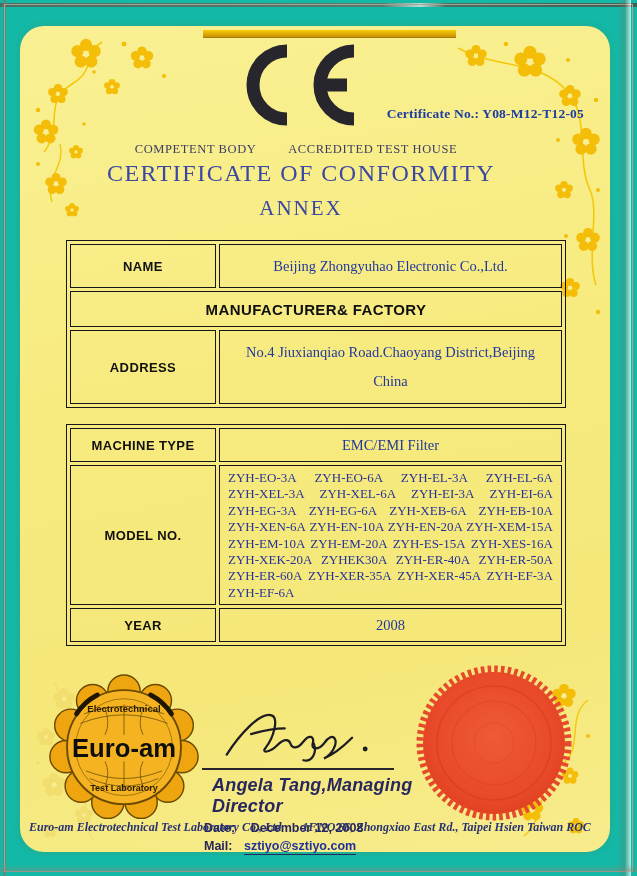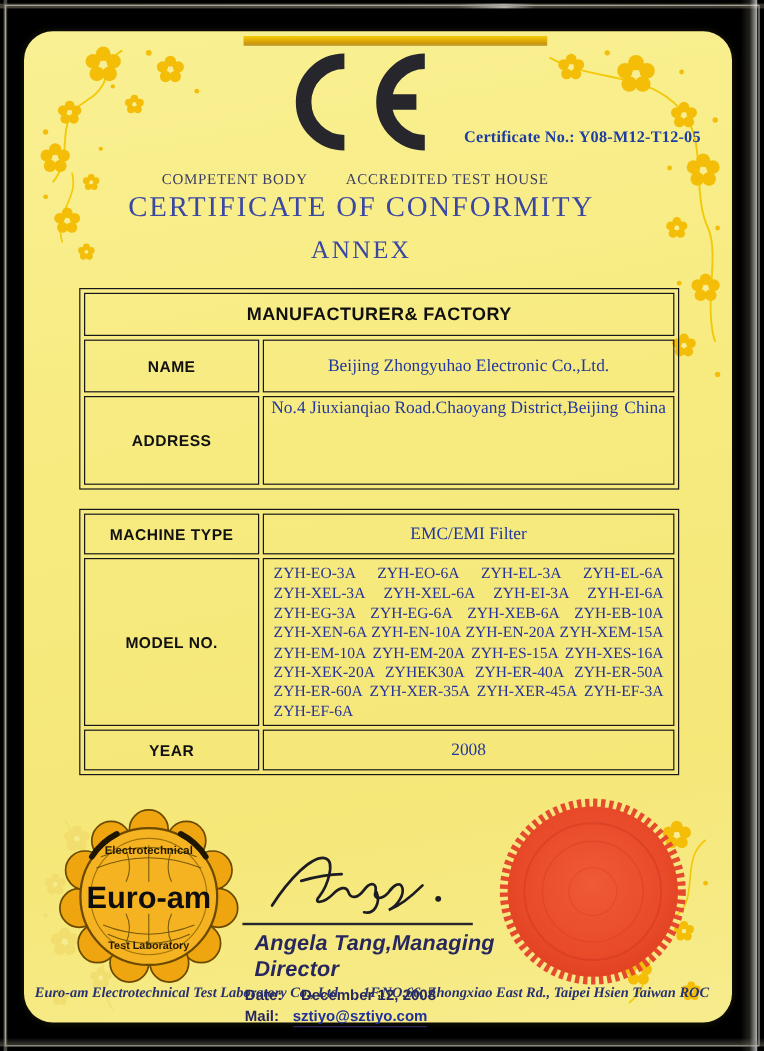--- a/index.html
+++ b/index.html
@@ -1,17 +1,17 @@
 <!DOCTYPE html>
 <html><head>
 <meta charset="utf-8">
 <style>
   html,body{margin:0;padding:0;}
   body{width:637px;height:876px;background:#e9e6dd;font-family:"Liberation Sans",sans-serif;position:relative;overflow:hidden;}
-  .photo{position:absolute;inset:0;background:#000000;}
+  .photo{position:absolute;inset:0;background:#14b8a6;}
   .frame-line{position:absolute;inset:4px;border:1px solid #a9a395;pointer-events:none;}
   .frame-dark-top{position:absolute;left:0;top:3px;width:100%;height:4px;background:linear-gradient(90deg,#5a564c 0%,#6a665c 60%,#efede6 66%,#5a564c 70%,#4a463e 100%);opacity:.75;}
   .frame-dark-left{position:absolute;left:3px;top:0;width:3px;height:100%;background:#7c786c;opacity:.6;}
   .frame-right-band{position:absolute;right:6px;top:0;width:14px;height:100%;background:linear-gradient(90deg,rgba(0,0,0,0) 0%,rgba(120,115,100,.28) 55%,rgba(255,255,255,.7) 100%);}
   .frame-bottom-band{position:absolute;left:0;bottom:4px;width:100%;height:8px;background:linear-gradient(0deg,#8a8678 0%,rgba(138,134,120,0) 90%);opacity:.5;}
 
   .paper{position:absolute;left:20px;top:26px;width:590px;height:826px;border-radius:24px;
     background:linear-gradient(170deg,#f9f093 0%,#f7eb80 40%,#f5e778 75%,#f7ec8d 100%);
     box-shadow:0 0 6px rgba(120,110,40,.25);}
 
@@ -38,21 +38,21 @@
   .ctable td{border:1.5px solid #17171a;vertical-align:middle;}
   .lbl{font-family:"Liberation Sans",sans-serif;font-weight:bold;font-size:13px;color:#111;
     text-align:center;letter-spacing:.4px;width:142px;}
   .val{font-family:"Liberation Serif",serif;font-size:14.5px;color:#22389f;text-align:center;}
   .thead{font-family:"Liberation Sans",sans-serif;font-weight:bold;font-size:15px;color:#101010;
     text-align:center;letter-spacing:.4px;}
   .t1{top:214px;}
   .t2{top:398px;}
   .row-h32{height:32px;} .row-h40{height:40px;} .row-h70{height:70px;}
   .row-h30{height:30px;} .row-h134{height:134px;}
-  .addr{display:flex;justify-content:space-evenly;height:70px;}
+  .addr{display:flex;flex-direction:column;justify-content:space-evenly;height:70px;}
 
   .certify{position:absolute;left:46px;top:377px;width:498px;height:19px;
     font-family:"Liberation Serif",serif;font-size:13.5px;color:#2e2e52;
     border-bottom:1.5px solid #23232a;padding-left:4px;box-sizing:border-box;}
 
   .models{padding:3px 7px 2px 7px;}
   .model-line{display:flex;justify-content:space-between;font-family:"Liberation Serif",serif;
     font-size:13px;color:#25329a;line-height:16.4px;}
 
   
@@ -178,25 +178,25 @@
       <span>ACCREDITED TEST HOUSE</span>
     </div>
 
     <div class="title">CERTIFICATE OF CONFORMITY</div>
     <div class="annex">ANNEX</div>
 
     <div class="ctable t1">
       <table>
         <tbody>
             <tr>
-          <td colspan="2" class="thead row-h32">MANUFACTURER&amp; FACTORY</td>
-        </tr>
-        <tr>
           <td class="lbl row-h40">NAME</td>
           <td class="val row-h40">Beijing Zhongyuhao Electronic Co.,Ltd.</td>
+        </tr>
+        <tr>
+          <td colspan="2" class="thead row-h32">MANUFACTURER&amp; FACTORY</td>
         </tr>
         <tr>
           <td class="lbl row-h70">ADDRESS</td>
           <td class="val row-h70">
             <div class="addr">
               <div>No.4 Jiuxianqiao Road.Chaoyang District,Beijing</div>
               <div>China</div>
             </div>
           </td>
         </tr>

